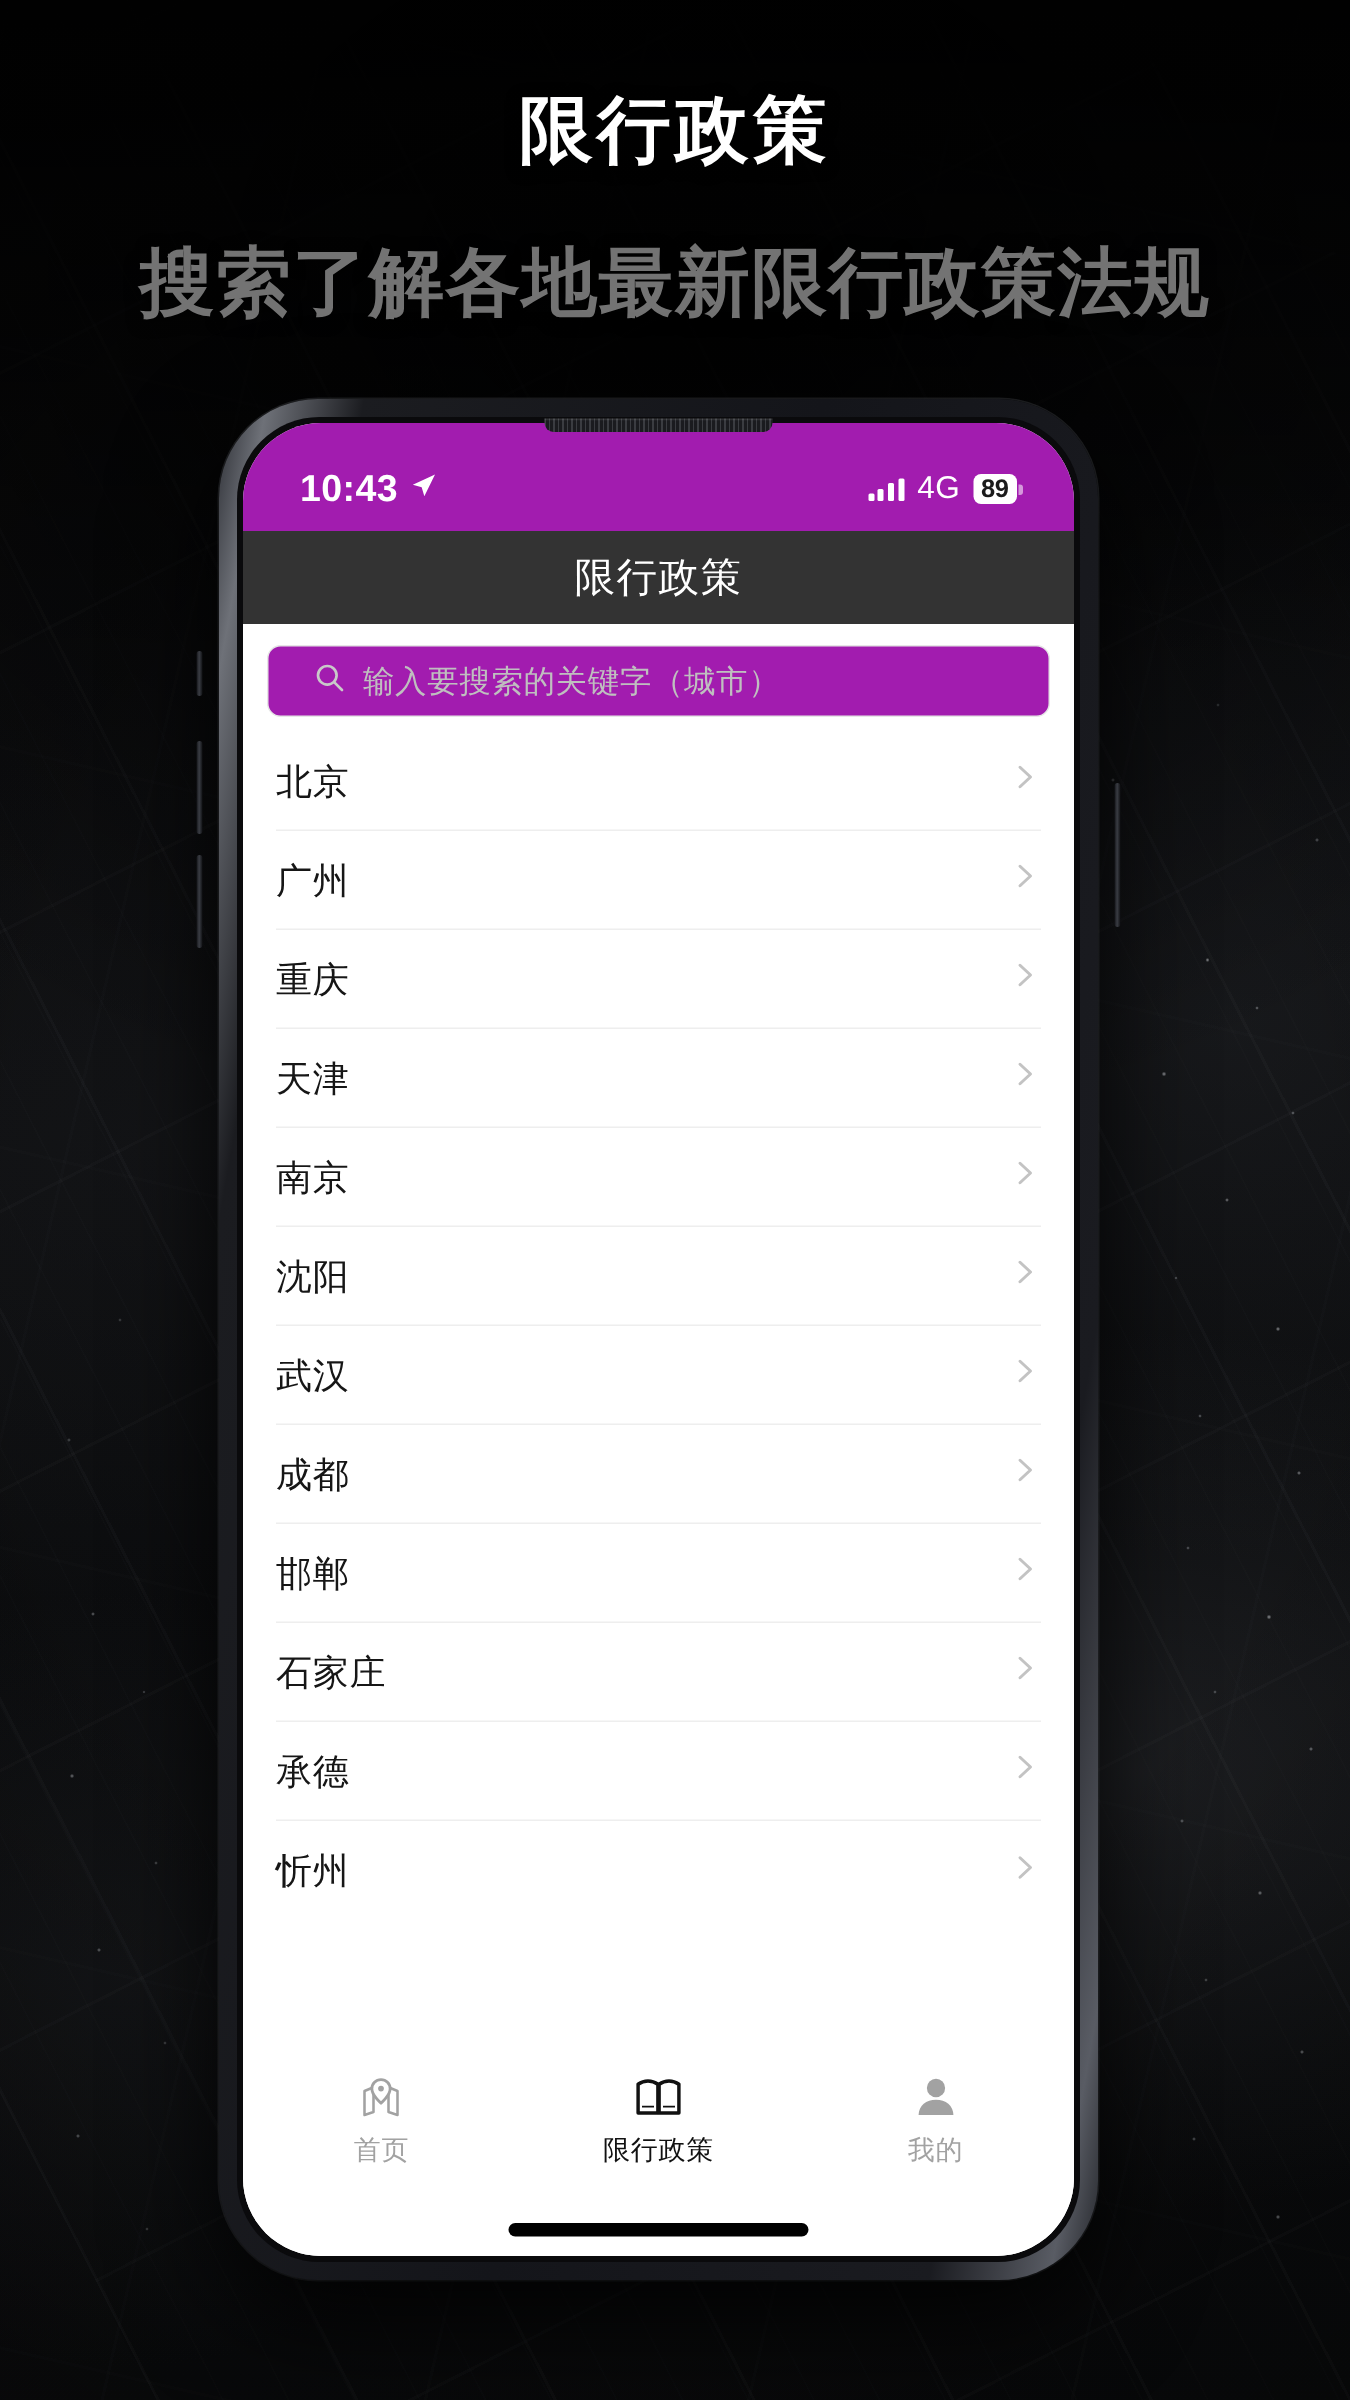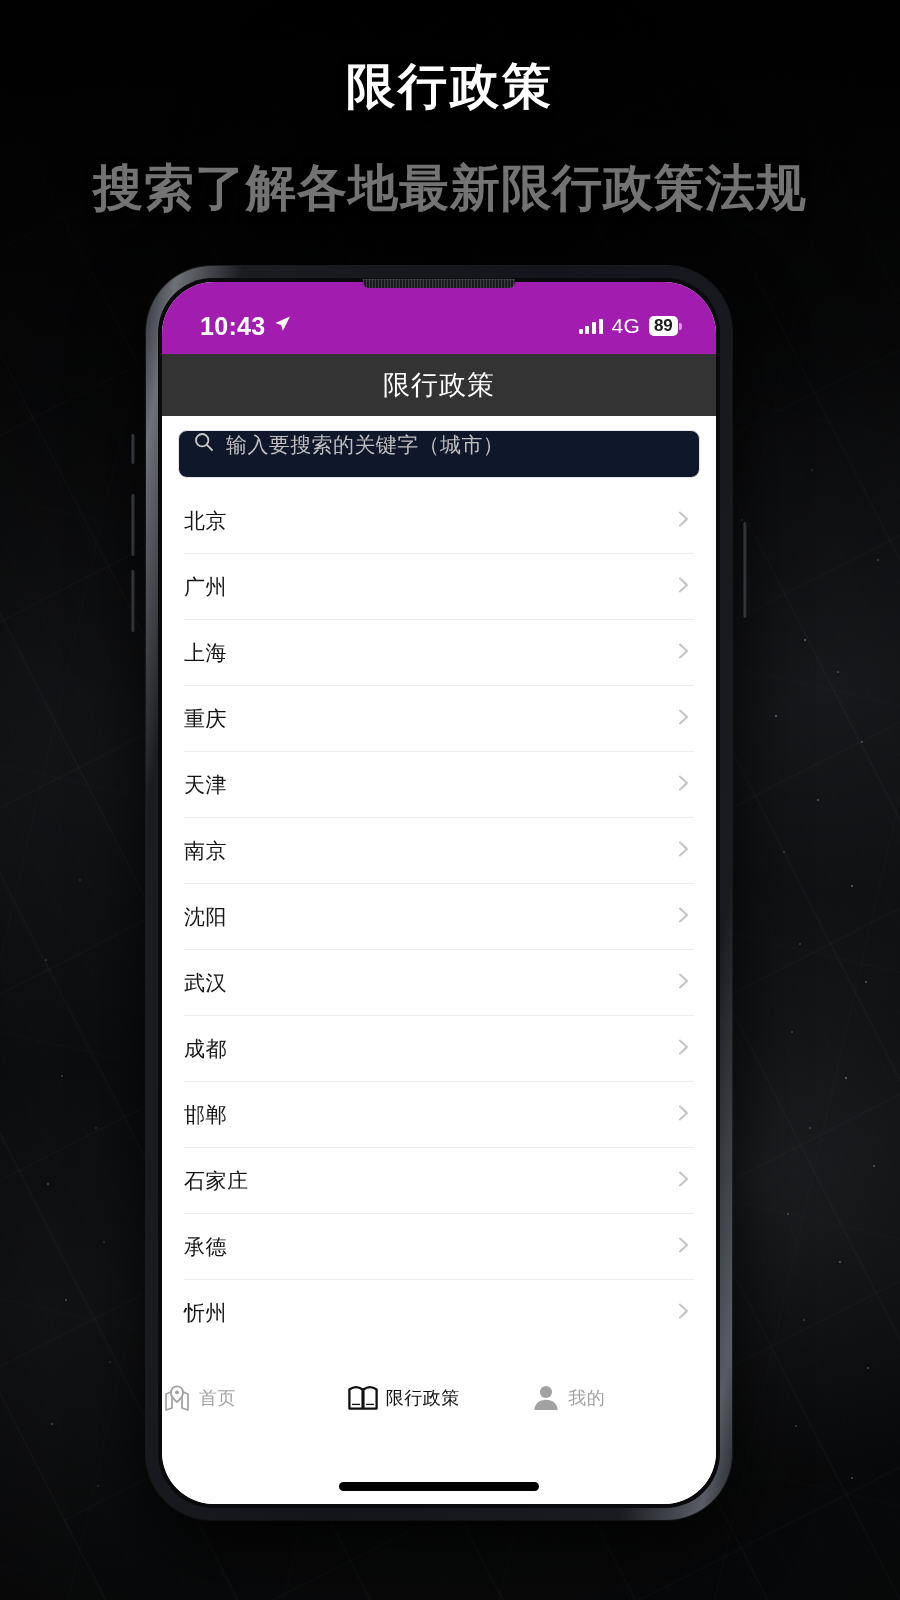--- a/index.html
+++ b/index.html
@@ -218,55 +218,55 @@
     flex:1 1 auto;
     background:#fff;
     overflow:hidden;
     position:relative;
   }
   .searchwrap { padding:14px 16px 10px; background:#fff; }
   .searchbox {
     height:48px;
     border:1px solid #e6e6e6;
     border-radius:9px;
-    background:#0f172a;
-    display:flex; 
-    padding:0 14px;
+    background:#a21caf;
+    display:flex; align-items:center;
+    padding:0 30px;
     gap:11px;
   }
   .mag { flex:0 0 auto; display:block; }
   .search-ph {
     font-size:21px; color:#bfbfbf; letter-spacing:.4px;
   }
 
   .list { background:#fff; }
   .row {
     height:66px;
     margin:0 22px;
     display:flex; align-items:center; justify-content:space-between;
     border-bottom:1px solid #eeeeee;
   }
   .row:last-child { border-bottom:none; }
-  .row-label { font-size:21px; color:#161616; letter-spacing:.5px; }
+  .row-label { font-size:24px; color:#161616; letter-spacing:.5px; }
   .chev { flex:0 0 auto; display:block; }
 
   
   .tabbar {
     flex:0 0 auto;
     height:96px;
     background:#fff;
     display:flex; align-items:flex-start;
     border-top:none;
     padding-top:8px;
     position:relative;
     z-index:20;
   }
   .tab {
     flex:1 1 0;
-    display:flex; flex-direction:row;
+    display:flex; flex-direction:column;
     align-items:center; gap:7px;
   }
   .tab-ico { height:32px; display:flex; align-items:center; justify-content:center; }
   .tab-label { font-size:18px; letter-spacing:.5px; }
   .tab.inactive .tab-label { color:#a2a2a2; }
   .tab.active   .tab-label { color:#111; }
 
   .home-ind {
     position:absolute;
     left:50%; transform:translateX(-50%);
@@ -350,26 +350,20 @@
 
           <div class="list">
               <div class="row">
                 <span class="row-label">北京</span>
                 <span class="chev"><svg width="22" height="22" viewBox="0 0 22 22">
                     <polyline points="8,4.5 15,11 8,17.5" fill="none" stroke="#c3c3c3" stroke-width="2" stroke-linecap="round" stroke-linejoin="round"></polyline>
                   </svg></span>
               </div>
               <div class="row">
                 <span class="row-label">广州</span>
-                <span class="chev"><svg width="22" height="22" viewBox="0 0 22 22">
-                    <polyline points="8,4.5 15,11 8,17.5" fill="none" stroke="#c3c3c3" stroke-width="2" stroke-linecap="round" stroke-linejoin="round"></polyline>
-                  </svg></span>
-              </div>
-              <div class="row">
-                <span class="row-label">上海</span>
                 <span class="chev"><svg width="22" height="22" viewBox="0 0 22 22">
                     <polyline points="8,4.5 15,11 8,17.5" fill="none" stroke="#c3c3c3" stroke-width="2" stroke-linecap="round" stroke-linejoin="round"></polyline>
                   </svg></span>
               </div>
               <div class="row">
                 <span class="row-label">重庆</span>
                 <span class="chev"><svg width="22" height="22" viewBox="0 0 22 22">
                     <polyline points="8,4.5 15,11 8,17.5" fill="none" stroke="#c3c3c3" stroke-width="2" stroke-linecap="round" stroke-linejoin="round"></polyline>
                   </svg></span>
               </div>

